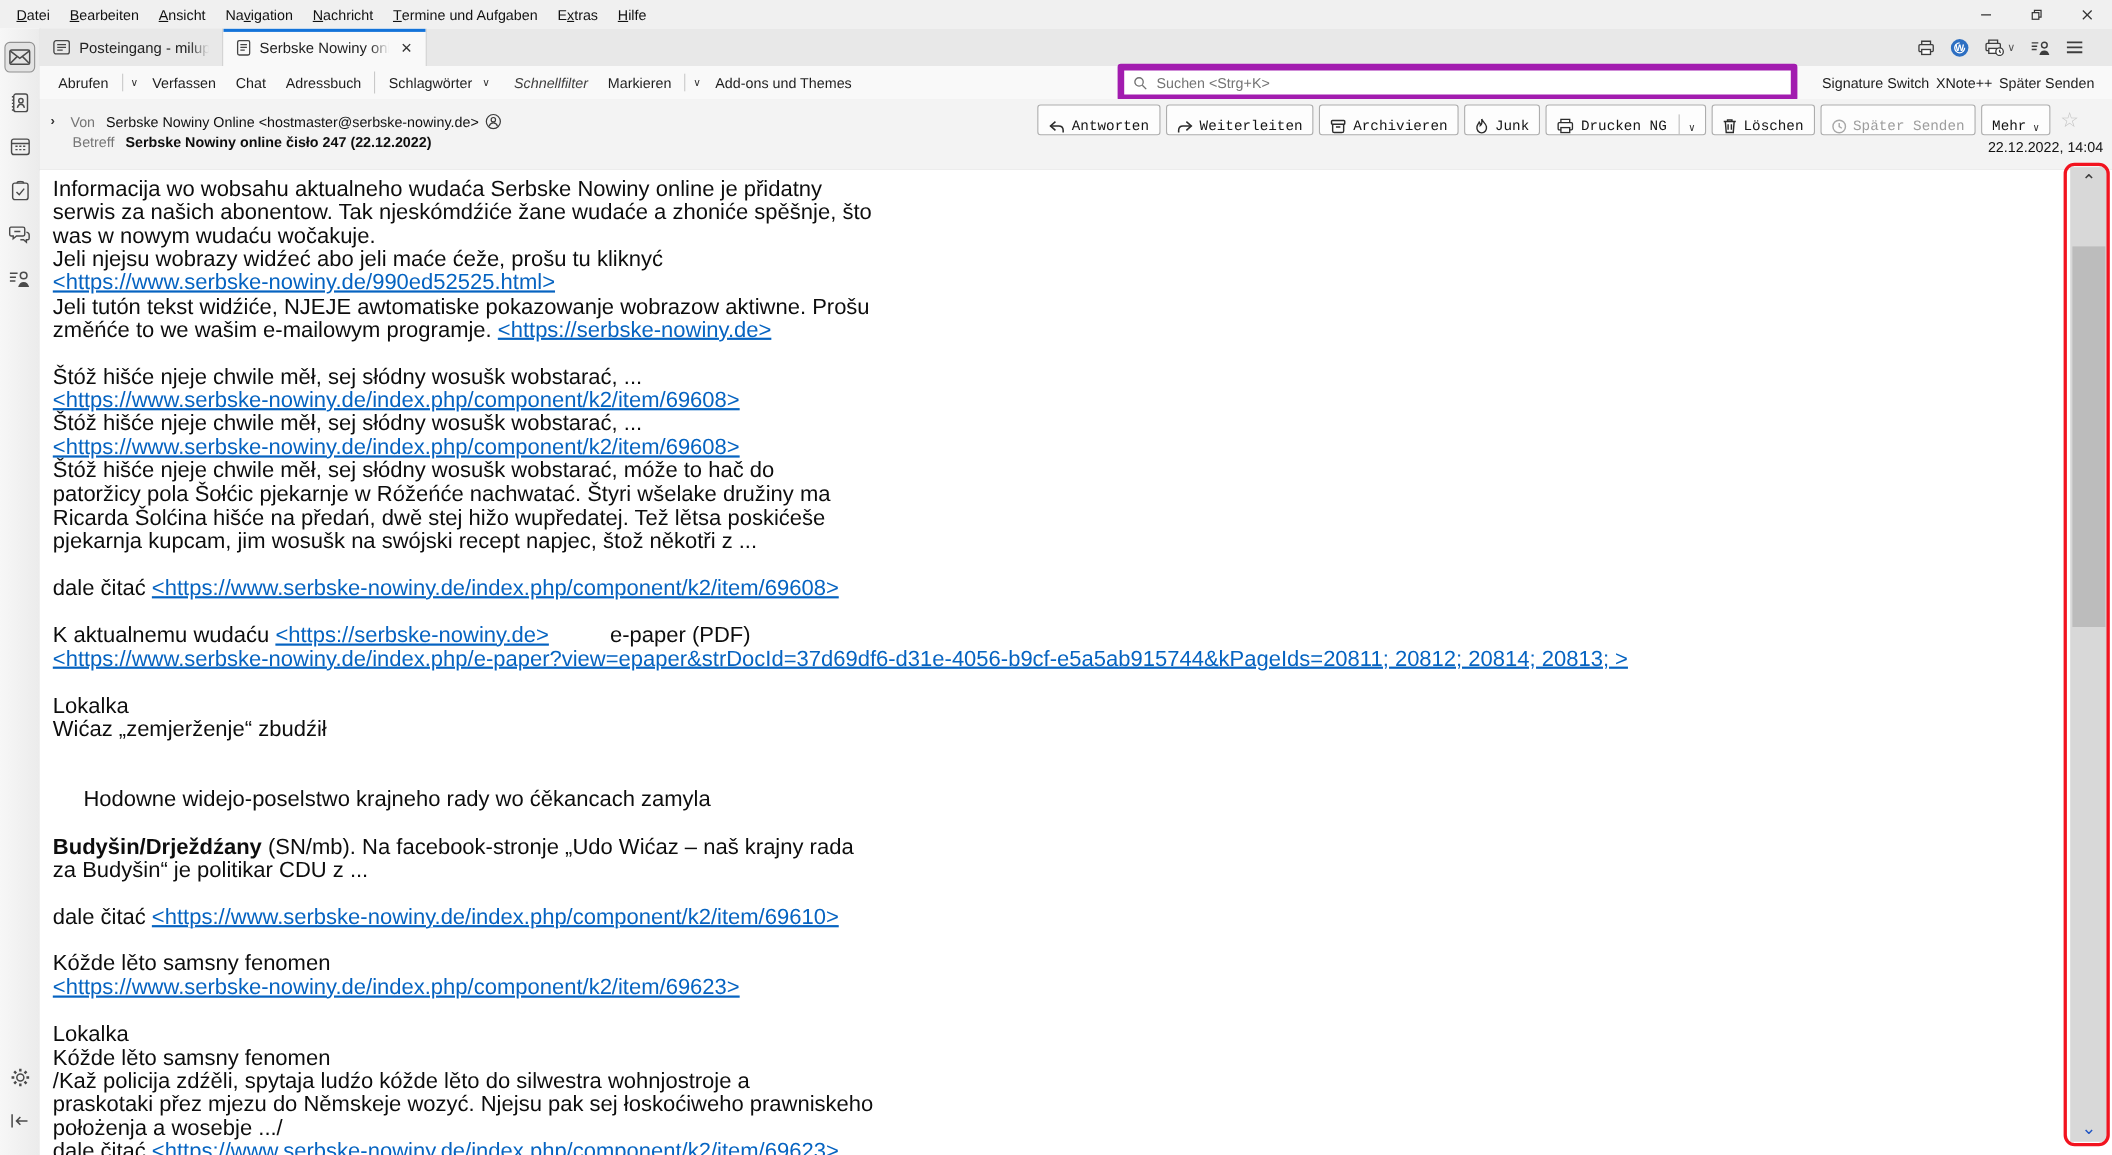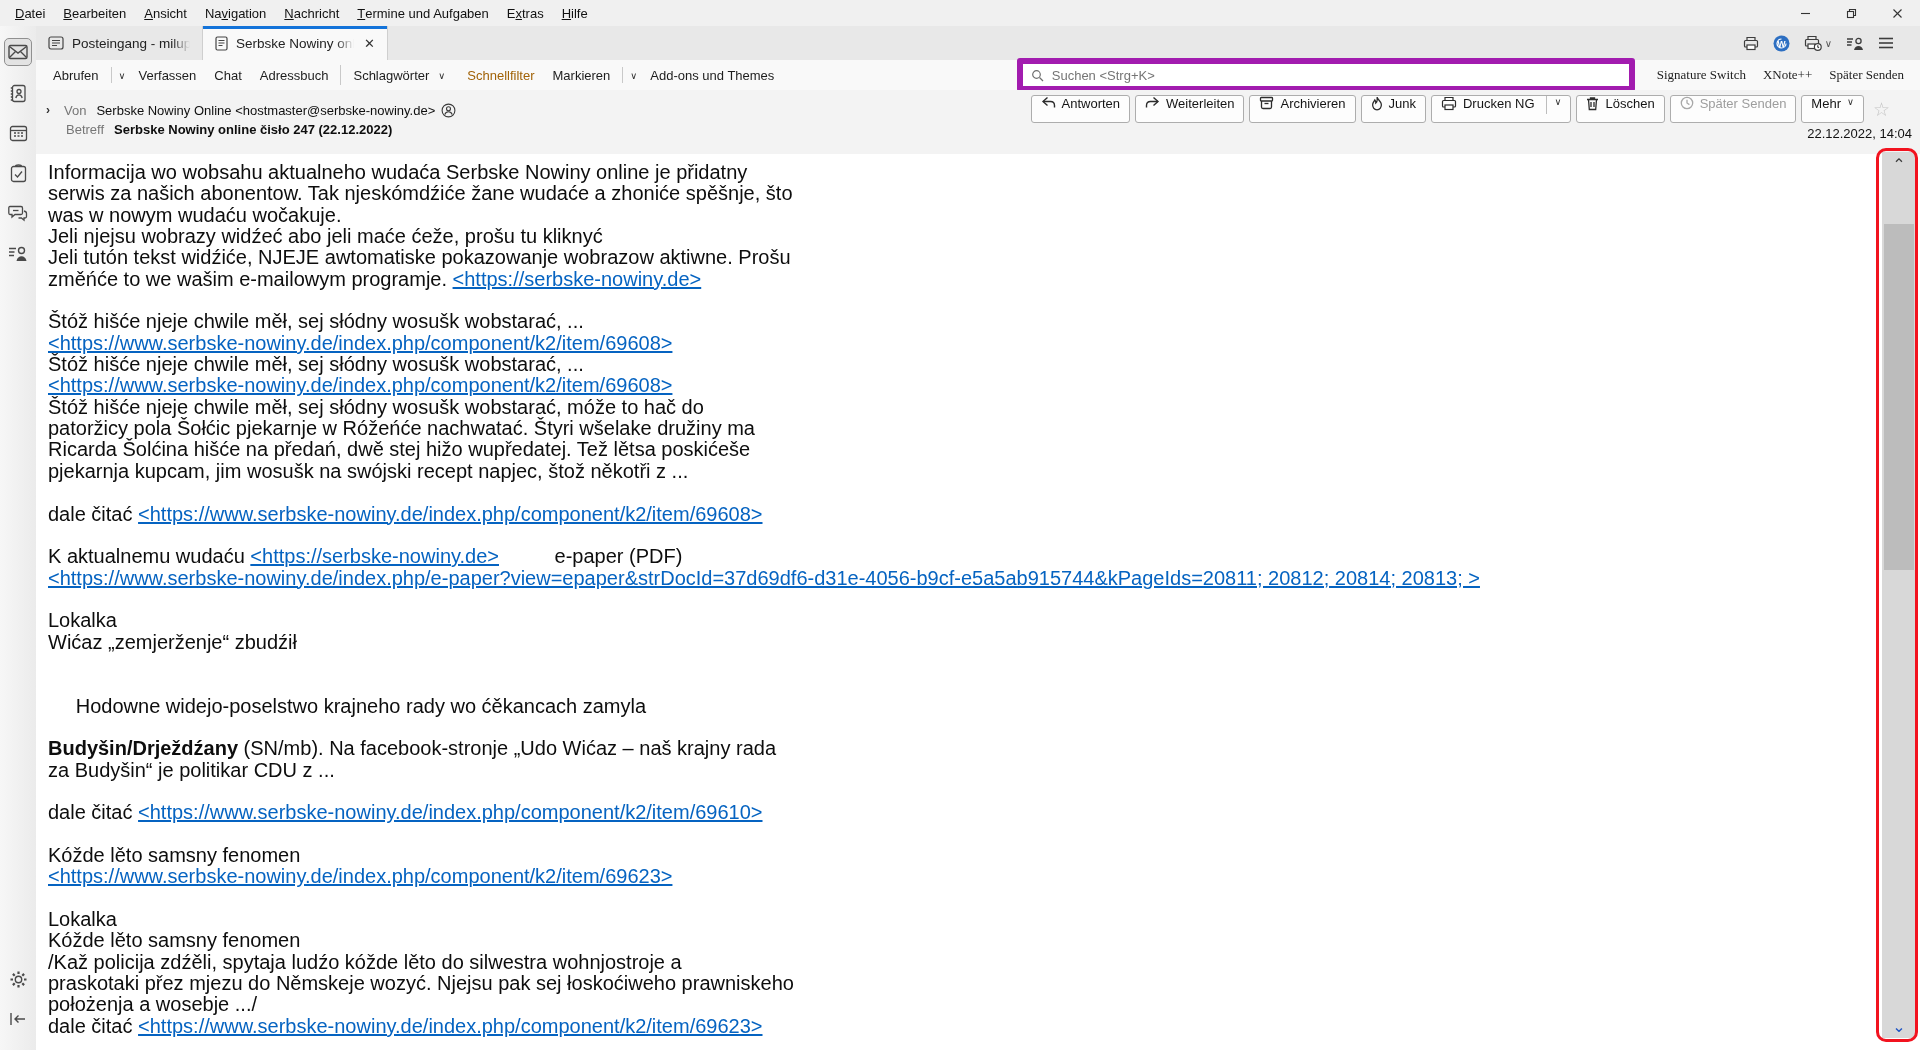--- a/index.html
+++ b/index.html
@@ -33,44 +33,44 @@
   .tab .close{font-size:13px;color:#333;margin-left:2px;line-height:1;}
   .tab-icn{color:#444;display:flex;}
   .tabbar-right{position:absolute;right:26px;top:0;height:34px;display:flex;align-items:center;gap:14px;color:#3d3d3d;}
   .tabbar-right .sep-chev{display:flex;align-items:center;gap:3px;}
   .mini-chev{font-size:10px;color:#555;}
 
   
   .toolbar{position:absolute;left:36px;top:60px;width:1884px;height:30px;background:#f9f9f9;
     display:flex;align-items:center;font-size:13px;color:#1d1d1d;border-bottom:1px solid #d9d9d9;}
   .tb-btn{padding:0 9px;display:flex;align-items:center;gap:5px;height:24px;}
-  .tb-btn.disabled{color:#a16207;}
+  .tb-btn.disabled{color:#404040;font-style:italic;}
   .tb-sep{width:1px;height:16px;background:#c9c9c9;margin:0 3px;}
   .tb-chev{font-size:9.5px;color:#333;padding:0 4px;}
   .search-wrap{margin-left:auto;display:flex;align-items:center;}
   .search-box{width:590px;height:22px;border:6px solid #a21caf;border-radius:3px;background:#fff;
     display:flex;align-items:center;padding:0 8px;gap:6px;color:#6f6f6f;}
   .search-box input{border:none;outline:none;flex:1;font-size:13px;font-family:inherit;background:transparent;color:#333;}
   .search-box input::placeholder{color:#757575;}
-  .tb-right{display:flex;align-items:center;gap:17px;padding:0 16px 0 22px;font-family:Liberation Serif, serif;}
+  .tb-right{display:flex;align-items:center;gap:6px;padding:0 16px 0 22px;}
 
   
   .msg-header{position:absolute;left:36px;top:90px;width:1884px;height:64px;background:#f3f3f3;
     border-bottom:1px solid #b9b9b9;font-size:13px;}
   .hdr-row1{position:absolute;left:0;top:6px;width:100%;height:28px;display:flex;align-items:center;}
   .hdr-chevron{margin-left:10px;font-weight:700;color:#333;font-size:12px;}
   .hdr-label{color:#767676;margin-left:14px;}
   .hdr-from{margin-left:10px;color:#0f0f0f;}
   .person-badge{margin-left:6px;color:#3a3a3a;display:flex;}
   .hdr-row2{position:absolute;left:16px;top:32px;width:100%;height:24px;display:flex;}
   .hdr-subject{margin-left:10px;font-weight:700;color:#0d0d0d;}
   .hdr-date{position:absolute;right:8px;top:36px;color:#111;}
   .actions{position:absolute;right:30px;top:5px;display:flex;align-items:center;gap:5px;}
-  .act-btn{display:flex;align-items:flex-start;gap:6px;height:26px;padding:0 9px;background:#fdfdfd;
-    border:1px solid #adadad;border-radius:3px;font-size:13px;color:#141414;}
+  .act-btn{display:flex;align-items:flex-end;gap:6px;height:26px;padding:0 9px;background:#fdfdfd;
+    border:1px solid #adadad;border-radius:3px;font-size:13px;color:#141414;font-family:Liberation Mono, monospace;}
   .act-btn .icn{color:#2c2c2c;display:flex;}
   .act-btn.disabled{color:#9d9d9d;}
   .act-btn.disabled .icn{color:#a8a8a8;}
   .act-split{width:1px;height:18px;background:#bdbdbd;margin:0 2px 0 5px;}
   .act-chev{font-size:9.5px;color:#333;}
   .star{color:#c4c4c4;font-size:19px;margin-left:4px;}
 
   
   .msg-body{position:absolute;left:36px;top:154px;width:1884px;height:896px;background:#fff;
     padding:8px 0 0 12px;box-sizing:border-box;font-size:20px;color:#0d0d0d;}
@@ -420,20 +420,21 @@
         </div>
         <span class="star">☆</span>
       </div>
   </div>
 
   <div class="msg-body" id="message-body">
       <div class="body-line"><span>Informacija wo wobsahu aktualneho wudaća Serbske Nowiny online je přidatny</span></div>
       <div class="body-line"><span>serwis za našich abonentow. Tak njeskómdźiće žane wudaće a zhoniće spěšnje, što</span></div>
       <div class="body-line"><span>was w nowym wudaću wočakuje.</span></div>
       <div class="body-line"><span>Jeli njejsu wobrazy widźeć abo jeli maće ćeže, prošu tu kliknyć</span></div>
+      <div class="body-line"><a class="body-link" href="#">&lt;https://www.serbske-nowiny.de/990ed52525.html&gt;</a></div>
       <div class="body-line"><span>Jeli tutón tekst widźiće, NJEJE awtomatiske pokazowanje wobrazow aktiwne. Prošu</span></div>
       <div class="body-line"><span>změńće to we wašim e-mailowym programje. </span><a class="body-link" href="#">&lt;https://serbske-nowiny.de&gt;</a></div>
       <div class="body-line">&nbsp;</div>
       <div class="body-line"><span>Štóž hišće njeje chwile měł, sej słódny wosušk wobstarać, ...</span></div>
       <div class="body-line"><a class="body-link" href="#">&lt;https://www.serbske-nowiny.de/index.php/component/k2/item/69608&gt;</a></div>
       <div class="body-line"><span>Štóž hišće njeje chwile měł, sej słódny wosušk wobstarać, ...</span></div>
       <div class="body-line"><a class="body-link" href="#">&lt;https://www.serbske-nowiny.de/index.php/component/k2/item/69608&gt;</a></div>
       <div class="body-line"><span>Štóž hišće njeje chwile měł, sej słódny wosušk wobstarać, móže to hač do</span></div>
       <div class="body-line"><span>patoržicy pola Šołćic pjekarnje w Róžeńće nachwatać. Štyri wšelake družiny ma</span></div>
       <div class="body-line"><span>Ricarda Šolćina hišće na předań, dwě stej hižo wupředatej. Tež lětsa poskićeše</span></div>

